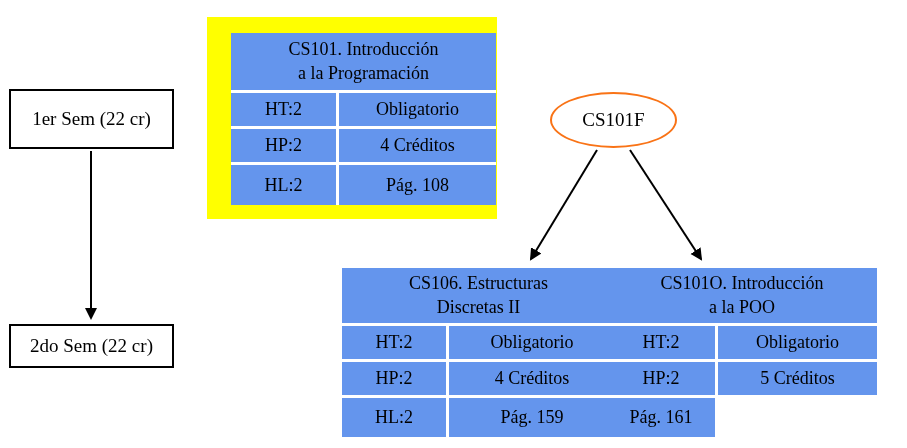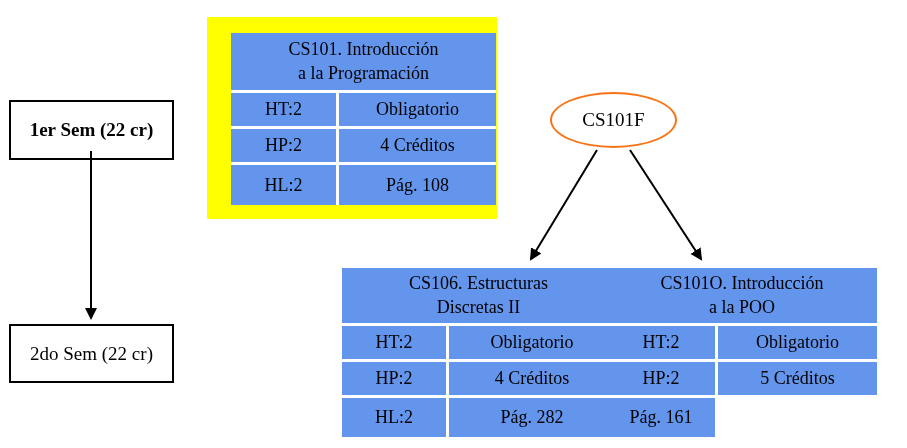--- a/index.html
+++ b/index.html
@@ -18,22 +18,22 @@
     position: absolute;
     box-sizing: border-box;
     border: 2px solid #000;
     background: #fff;
     display: flex;
     align-items: center;
     justify-content: center;
     font-size: 19px;
     z-index: 2;
   }
-  #sem1 { left: 9px;  top: 100px;  width: 165px; height: 60px; font-weight: bold; }
-  #sem2 { left: 9px;  top: 324px; width: 165px; height: 59px; }
+  #sem1 { left: 9px;  top: 89px;  width: 165px; height: 60px; }
+  #sem2 { left: 9px;  top: 324px; width: 165px; height: 44px; }
 
   
   .highlight-frame {
     position: absolute;
     left: 207px; top: 17px;
     width: 290px; height: 202px;
     background: var(--highlight, #ffff00);
     z-index: 1;
   }
 
@@ -131,21 +131,21 @@
   </div>
 
   <div class="ctable" id="tbl-cs106">
     <div class="cell title">CS106. Estructuras
 Discretas II</div>
     <div class="cell">HT:2</div>
     <div class="cell">Obligatorio</div>
     <div class="cell">HP:2</div>
     <div class="cell">4 Créditos</div>
     <div class="cell">HL:2</div>
-    <div class="cell">Pág. 282</div>
+    <div class="cell">Pág. 159</div>
   </div>
 
   <div class="ctable" id="tbl-cs101o">
     <div class="cell title">CS101O. Introducción
 a la POO</div>
     <div class="cell">HT:2</div>
     <div class="cell">Obligatorio</div>
     <div class="cell">HP:2</div>
     <div class="cell">5 Créditos</div>
     <div class="cell">Pág. 161</div>

